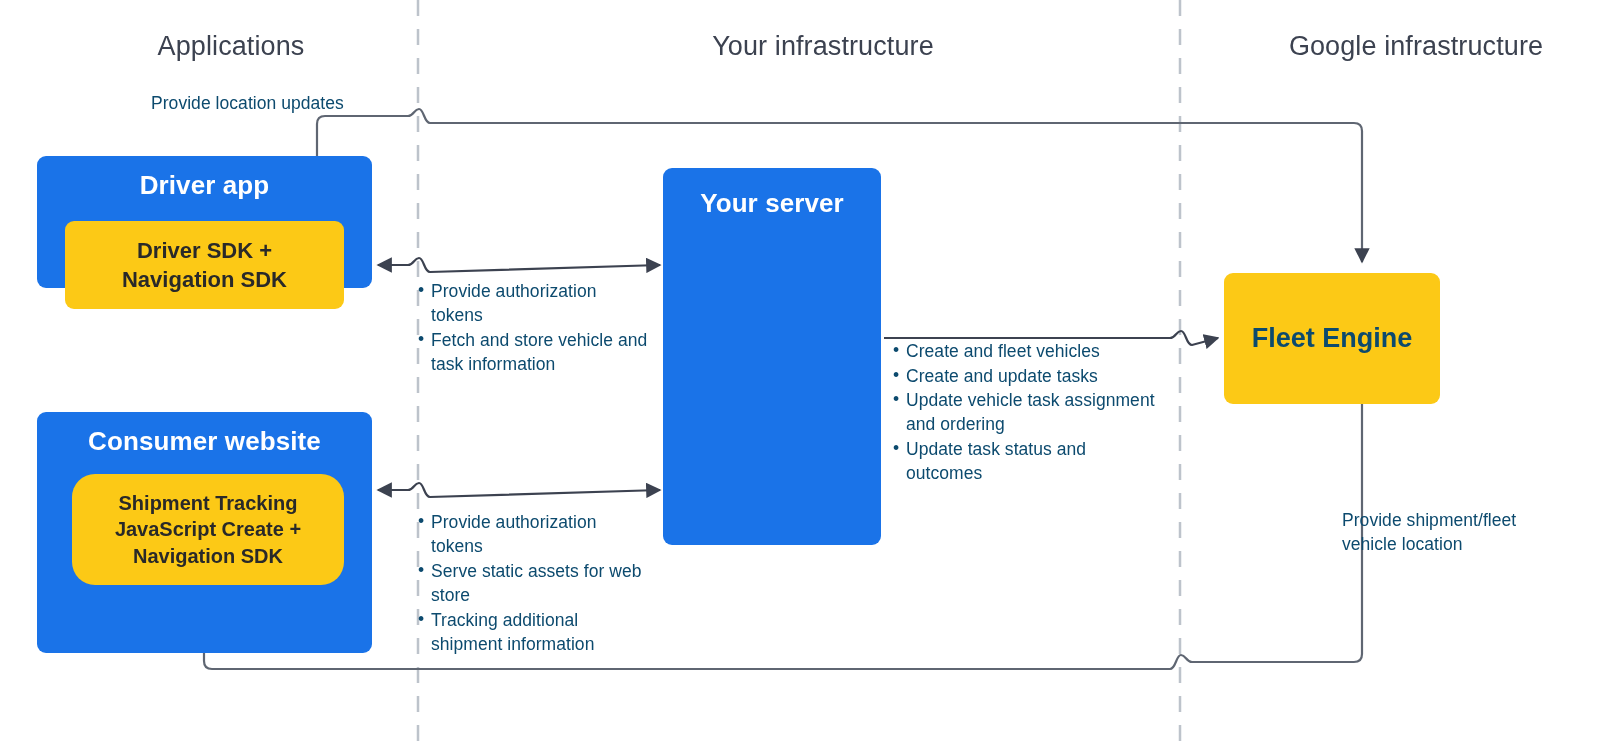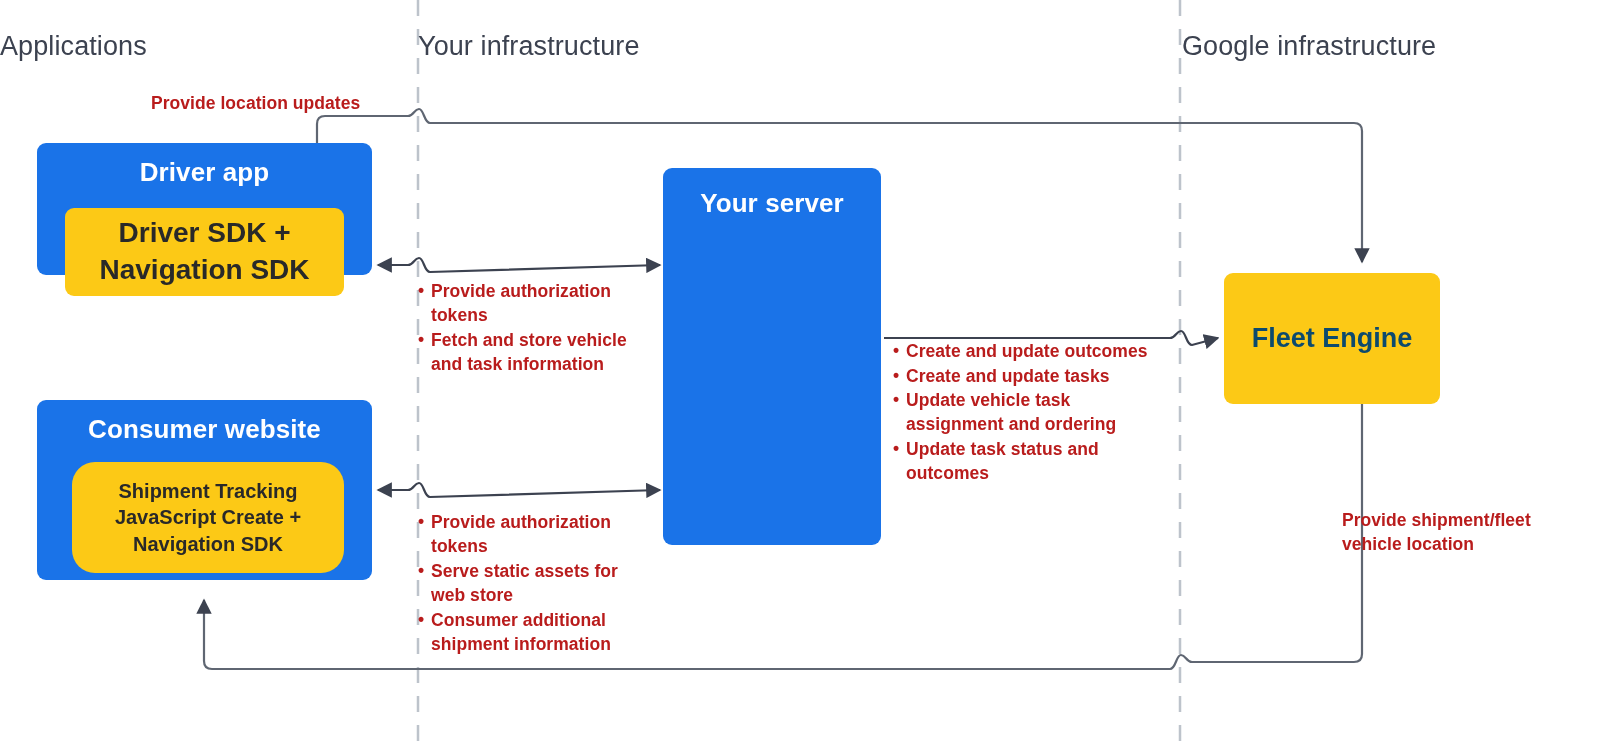--- a/index.html
+++ b/index.html
@@ -24,22 +24,23 @@
     pointer-events: none;
   }
 
   
   .zone-title {
     position: absolute;
     font-size: 27px;
     font-weight: 400;
     color: #3c4250;
     white-space: nowrap;
-    text-align: left;
+    text-align: center;
     letter-spacing: 0.1px;
+    padding-left: 24px;
   }
   #zone-applications { left: 0px;    top: 31px; width: 414px; }
   #zone-your-infra   { left: 418px;  top: 31px; width: 762px; }
   #zone-google-infra { left: 1182px; top: 31px; width: 420px; }
 
   
   .blue-box {
     position: absolute;
     background: #1a73e8;
     border-radius: 9px;
@@ -52,35 +53,35 @@
     color: #ffffff;
     font-size: 26px;
     font-weight: 700;
     letter-spacing: 0.1px;
   }
   .yellow-inner {
     position: absolute;
     background: #fcc916;
     border-radius: 9px;
     color: #292929;
-    font-size: 28px;
+    font-size: 22px;
     font-weight: 700;
     display: flex;
     align-items: center;
     justify-content: center;
     text-align: center;
     line-height: 1.32;
     box-sizing: border-box;
   }
 
-  #box-driver-app        { left: 37px;  top: 143px; width: 335px; height: 132px; }
+  #box-driver-app        { left: 37px;  top: 156px; width: 335px; height: 132px; }
   #box-driver-app .blue-box-title { top: 14px; }
   #inner-driver-sdk      { left: 28px;  top: 65px;  width: 279px; height: 88px; }
 
-  #box-consumer-website  { left: 37px;  top: 400px; width: 335px; height: 180px; text-decoration: underline; }
+  #box-consumer-website  { left: 37px;  top: 412px; width: 335px; height: 241px; text-decoration: underline; }
   #box-consumer-website .blue-box-title { top: 14px; }
   #inner-shipment-lib    { left: 35px;  top: 62px;  width: 272px; height: 111px; font-size: 20px; border-radius: 23px; }
 
   #box-your-server       { left: 663px; top: 168px; width: 218px; height: 377px; }
   #box-your-server .blue-box-title { top: 20px; }
 
   
   #box-fleet-engine {
     position: absolute;
     left: 1224px; top: 273px; width: 216px; height: 131px;
@@ -90,23 +91,23 @@
     align-items: center;
     justify-content: center;
     color: #0c4a6e;
     font-size: 27px;
     font-weight: 700;
   }
 
   
   .annot {
     position: absolute;
-    color: #b91c1c;
+    color: #0c4a6e;
     font-size: 17.5px;
-    font-weight: 700;
+    font-weight: 400;
     line-height: 1.38;
     letter-spacing: 0.05px;
   }
   .annot ul {
     margin: 0;
     padding: 0;
     list-style: none;
   }
   .annot li {
     position: relative;
@@ -205,27 +206,27 @@
     <ul>
       <li>Provide authorization tokens</li>
       <li>Fetch and store vehicle and task information</li>
     </ul>
   </div>
 
   <div class="annot" id="annot-web-to-server">
     <ul>
       <li>Provide authorization tokens</li>
       <li>Serve static assets for web store</li>
-      <li>Consumer additional shipment information</li>
+      <li>Tracking additional shipment information</li>
     </ul>
   </div>
 
   <div class="annot" id="annot-server-to-fleet">
     <ul>
-      <li>Create and update outcomes</li>
+      <li>Create and fleet vehicles</li>
       <li>Create and update tasks</li>
       <li>Update vehicle task assignment and ordering</li>
       <li>Update task status and outcomes</li>
     </ul>
   </div>
 
   <div class="annot" id="label-provide-shipment">Provide shipment/fleet vehicle location</div>
 
 </div>
 

